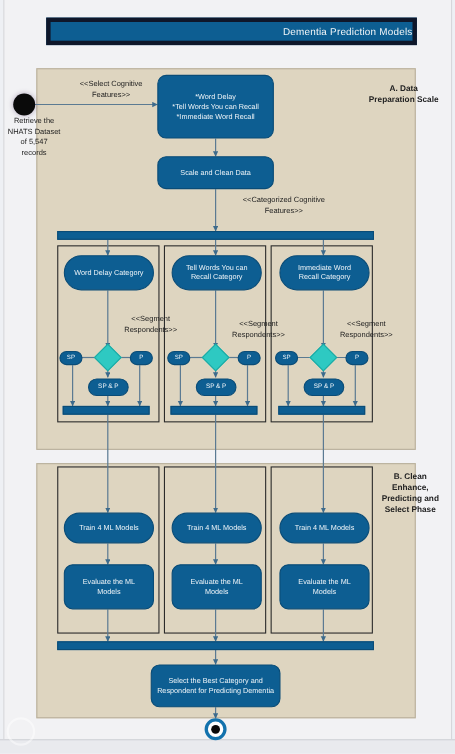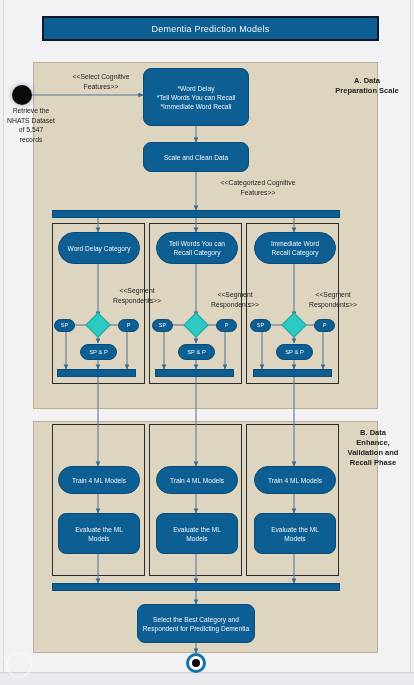--- a/index.html
+++ b/index.html
@@ -25,22 +25,22 @@
   .bottom-strip{
     left:0;top:672px;width:414px;height:13px;
     background:#e9eaee;
     border-top:1px solid #d0d1d6;
   }
 
   
   .title-bar{
     left:42px;top:16px;width:337px;height:25px;
     background:#0d5e92;
-    border:2px solid #0f172a;
-    display:flex;align-items:center;justify-content:center;
+    border:4px solid #0f172a;
+    display:flex;align-items:center;justify-content:flex-end;
   }
   .title-bar span{
     color:#f3f6f8;font-size:9px;letter-spacing:.2px;
   }
 
   
   .phase{
     background:#ded5c0;
     border:1px solid #b9b09c;
   }
@@ -335,21 +335,21 @@
 
   <div class="abs final-outer" style="left:186px;top:653px;width:20px;height:20px;">
     <div class="abs final-inner" style="left:3px;top:3px;width:8px;height:8px;"></div>
   </div>
 
   <div class="abs phase-label label-a">
     <div>A. Data</div>
     <div>Preparation Scale</div>
   </div>
   <div class="abs phase-label label-b">
-    <div>B. Data</div>
+    <div>B. Clean</div>
     <div>Enhance,</div>
-    <div>Validation and</div>
-    <div>Recall Phase</div>
+    <div>Predicting and</div>
+    <div>Select Phase</div>
   </div>
 
   <div class="abs wm-circle"></div>
 
 </div>
 
 </body></html>

